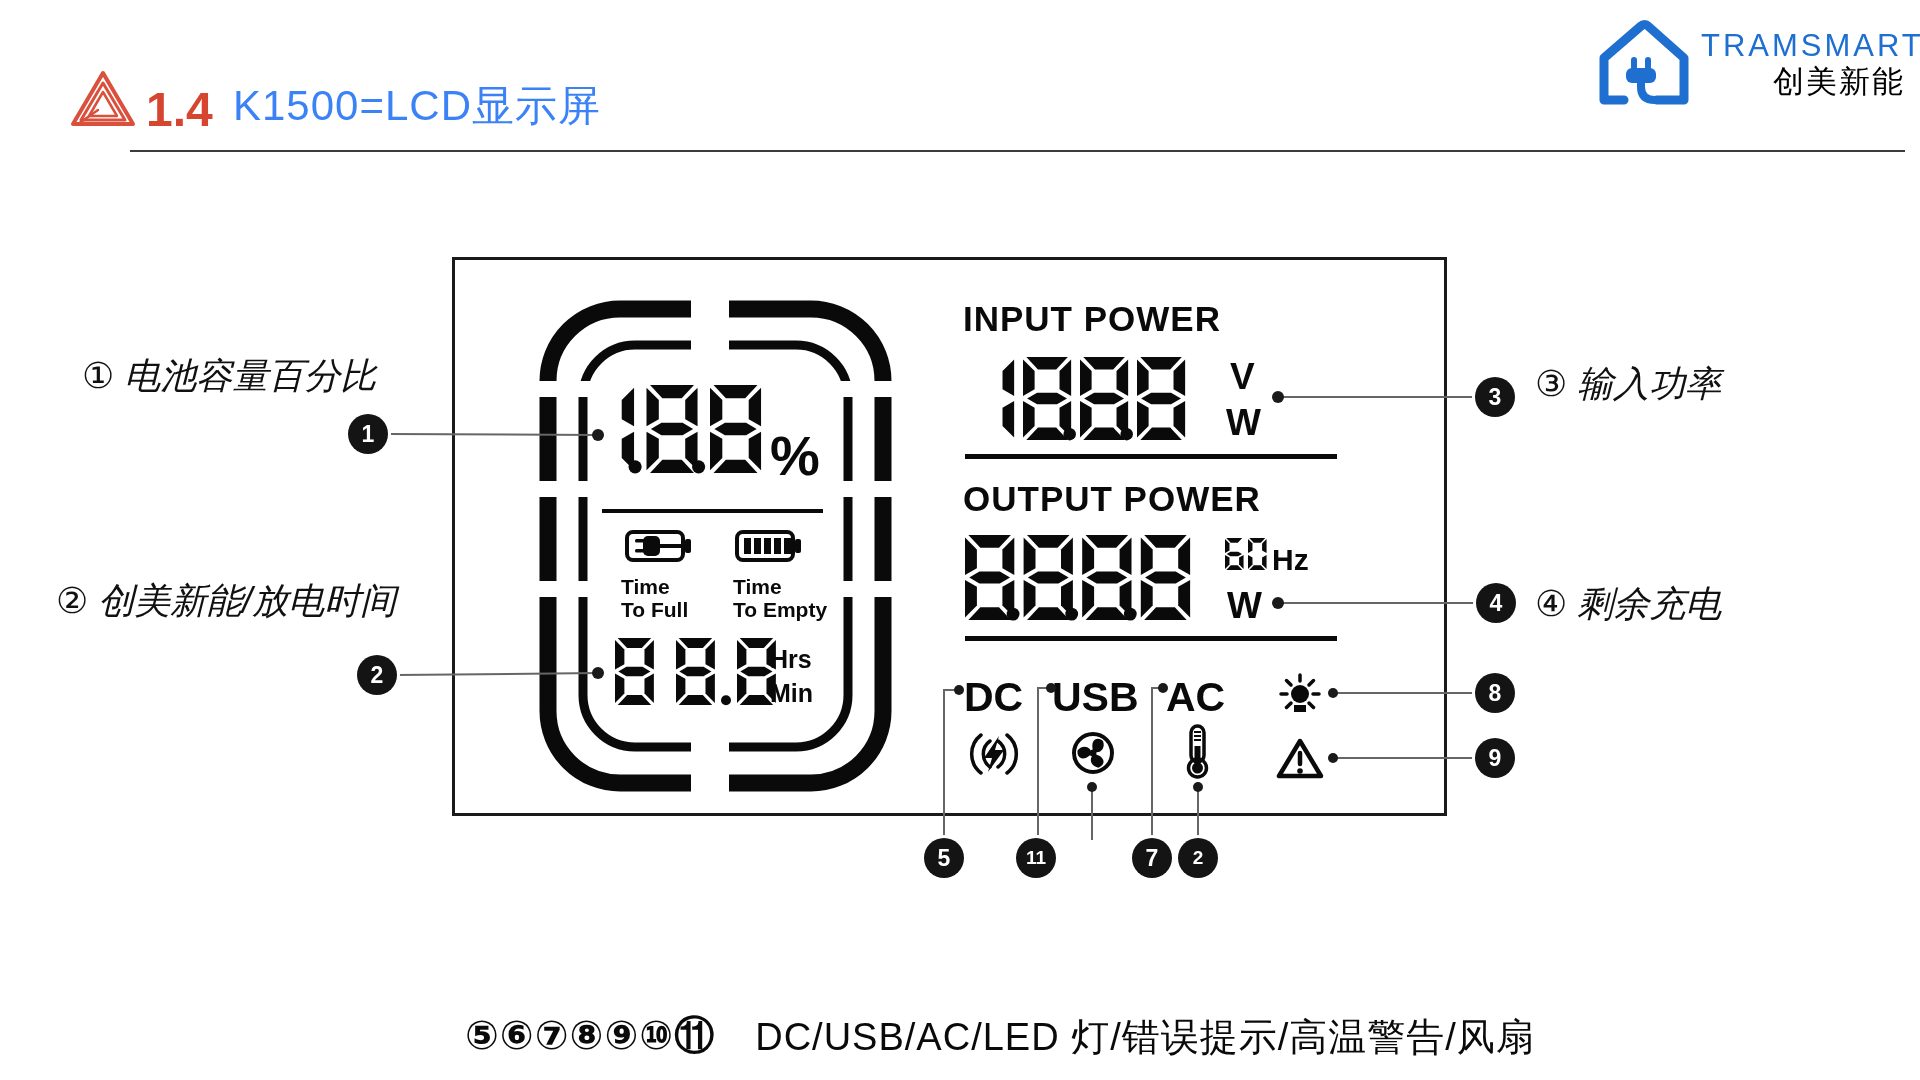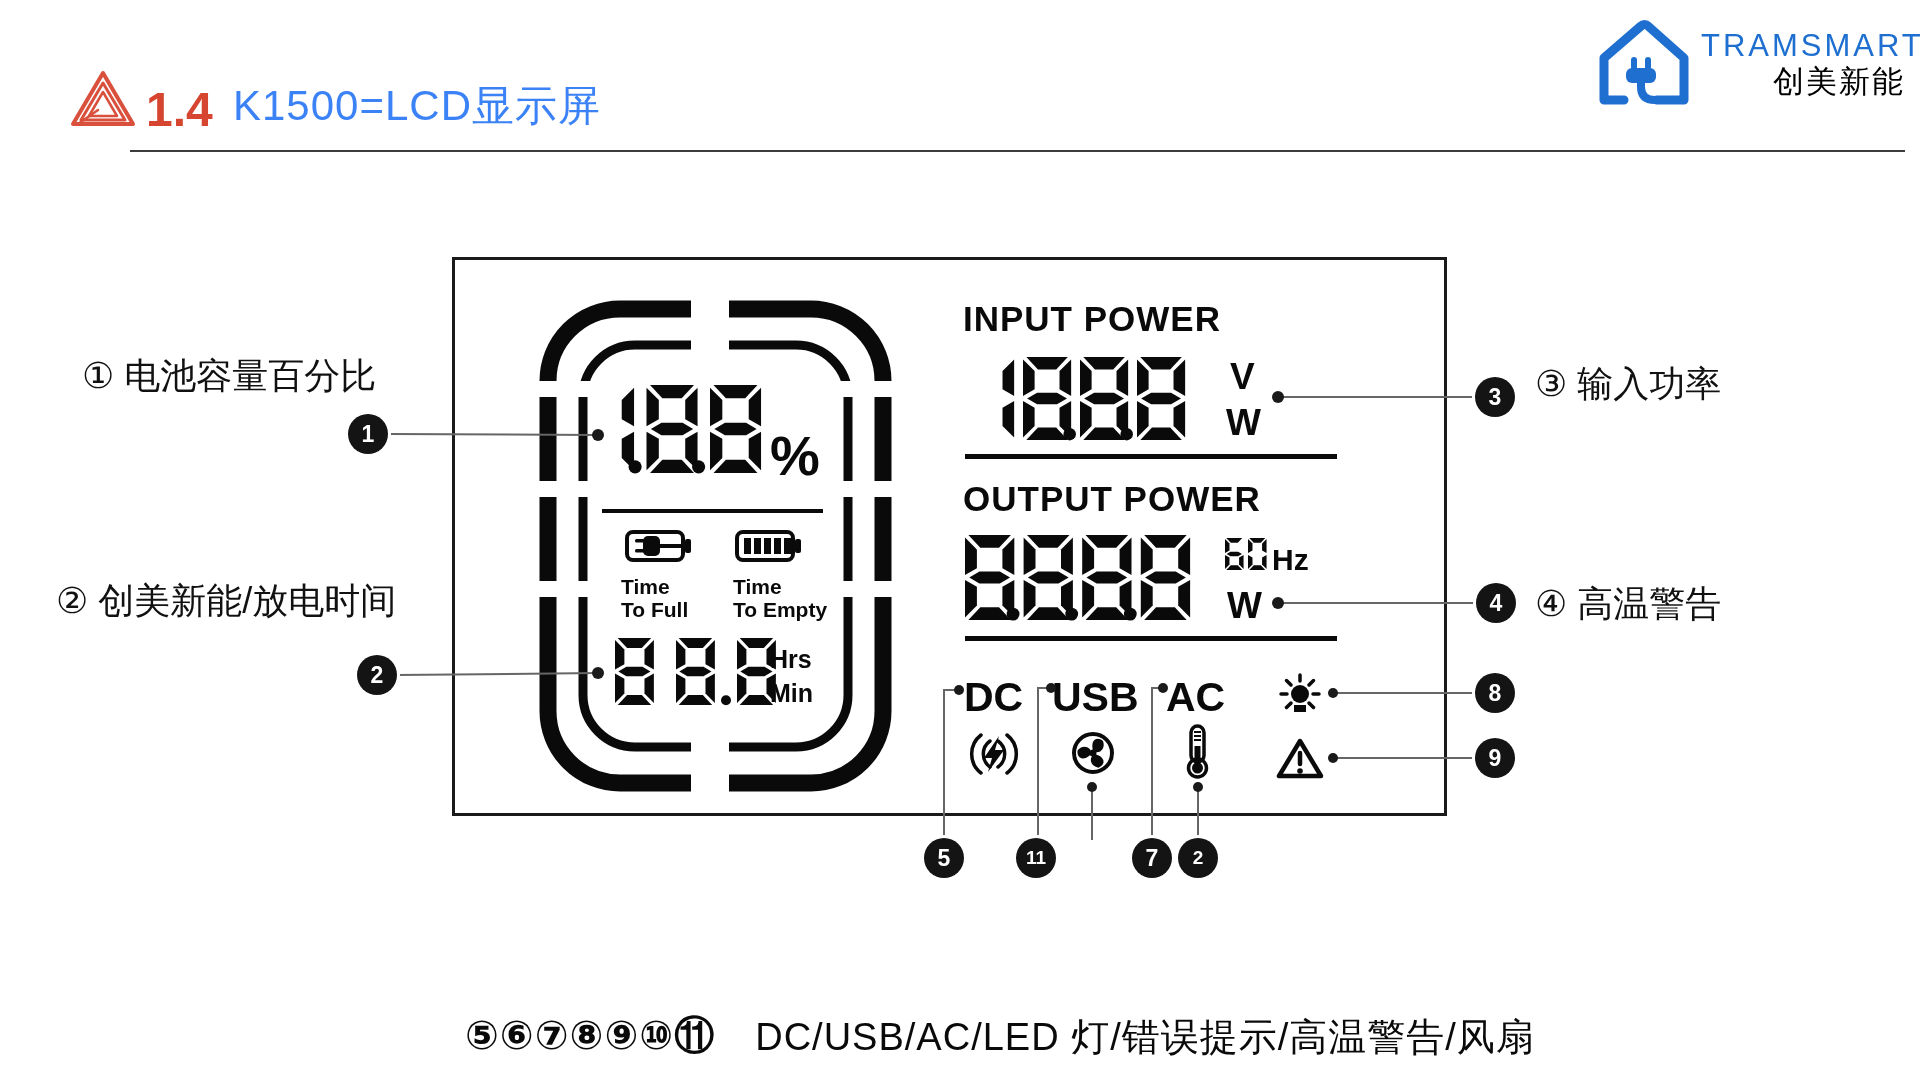--- a/index.html
+++ b/index.html
@@ -6,21 +6,21 @@
   #page{position:relative;width:1920px;height:1080px;background:#fff;overflow:hidden;
         font-family:"Liberation Sans","DejaVu Sans",sans-serif;}
   .abs{position:absolute;}
   
   #section-num{position:absolute;left:146px;top:82px;font-size:48px;font-weight:600;color:#d6452f;}
   #page-title{position:absolute;left:233px;top:78px;font-size:42px;font-weight:500;color:#3b82f6;letter-spacing:1px;}
   #title-rule{position:absolute;left:130px;top:150px;width:1775px;height:2px;background:#3b3b3b;}
   #logo-name{position:absolute;left:1701px;top:28px;font-size:31px;font-weight:500;letter-spacing:3px;color:#1e6fd0;}
   #logo-sub{position:absolute;left:1752px;top:61px;font-size:31px;font-weight:normal;letter-spacing:2px;color:#000000;margin-left:21px;}
   
-  .side-label{position:absolute;font-size:36px;color:#111;white-space:nowrap;}
+  .side-label{position:absolute;font-size:36px;color:#111;white-space:nowrap;font-style:italic;}
   
   #lcd-frame{position:absolute;left:452px;top:257px;width:995px;height:559px;border:3px solid #1a1a1a;box-sizing:border-box;background:#fff;}
   
   .callout{position:absolute;width:40px;height:40px;border-radius:50%;background:#141414;color:#fff;
            display:flex;align-items:center;justify-content:center;font-size:23px;font-weight:bold;
            box-shadow:0 0 0 3px #fff;transform:translate(-50%,-50%);}
   .callout.small{font-size:19px;}
   
   #caption{position:absolute;left:465px;top:1008px;display:flex;align-items:flex-end;color:#0a0a0a;}
   #caption-nums{font-size:40px;font-weight:bold;letter-spacing:1px;}
@@ -54,21 +54,21 @@
       <rect x="33" y="56" width="30" height="15" rx="6"></rect>
     </g>
     <path d="M48,71 V75 q0,13 14,13 h2" fill="none" stroke="#1e6fd0" stroke-width="8" stroke-linecap="round"></path>
   </svg>
   <div id="logo-name">TRAMSMART</div>
   <div id="logo-sub">创美新能</div>
 
   <div class="side-label" style="left:82px;top:352px">① 电池容量百分比</div>
   <div class="side-label" style="left:56px;top:577px">② 创美新能/放电时间</div>
   <div class="side-label" style="left:1535px;top:360px">③ 输入功率</div>
-  <div class="side-label" style="left:1535px;top:580px">④ 高温警告</div>
+  <div class="side-label" style="left:1535px;top:580px">④ 剩余充电</div>
 
   <div id="lcd-frame">
     <svg width="989" height="553" viewBox="0 0 989 553">
 
       <g>
         <rect x="93" y="49" width="335" height="474" rx="72" fill="none" stroke="#0a0a0a" stroke-width="17"></rect>
         <rect x="128" y="85" width="265" height="402" rx="52" fill="none" stroke="#0a0a0a" stroke-width="9"></rect>
         <g fill="#ffffff">
           <rect x="236" y="33" width="38" height="66"></rect>
           <rect x="236" y="471" width="38" height="66"></rect>

